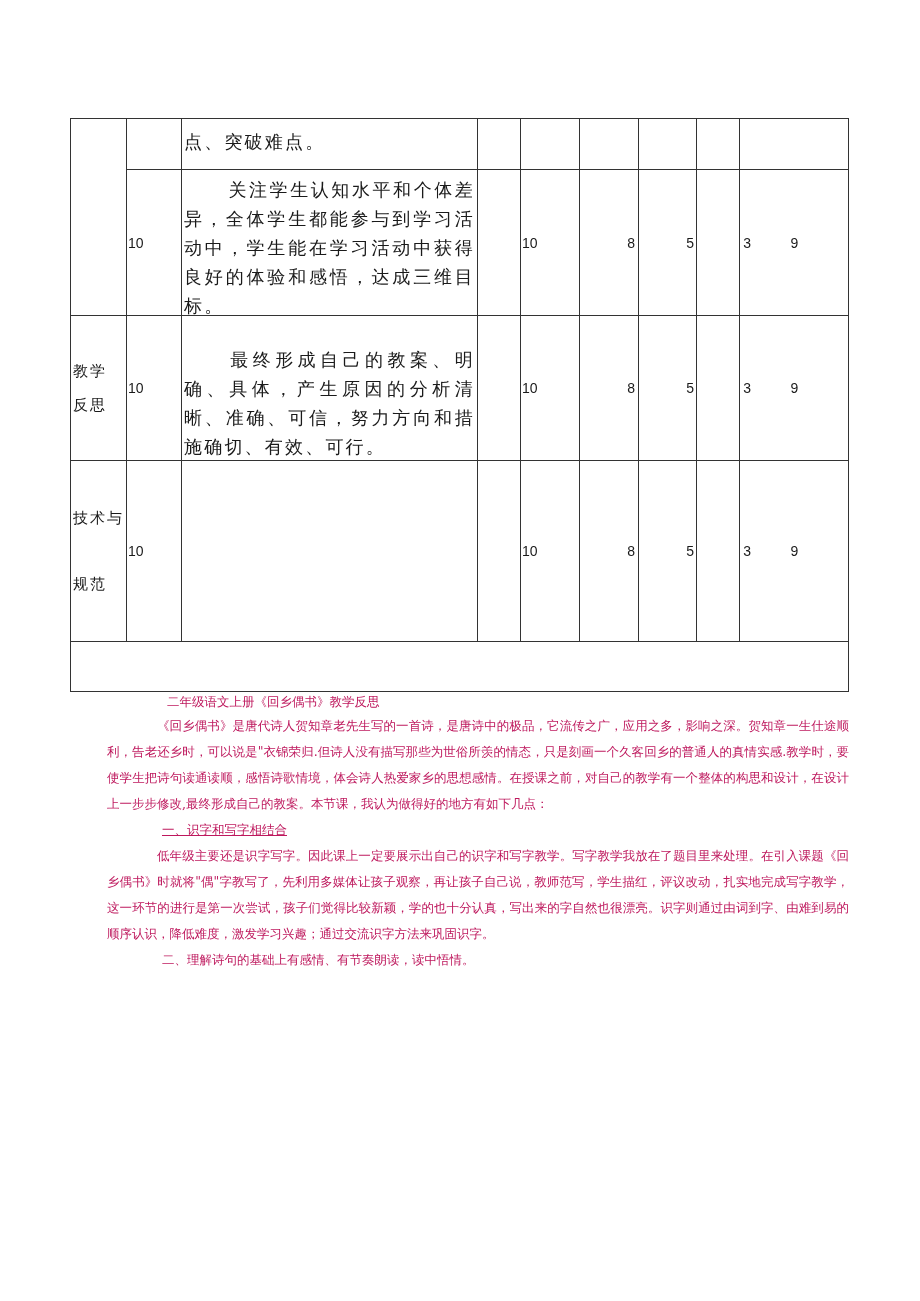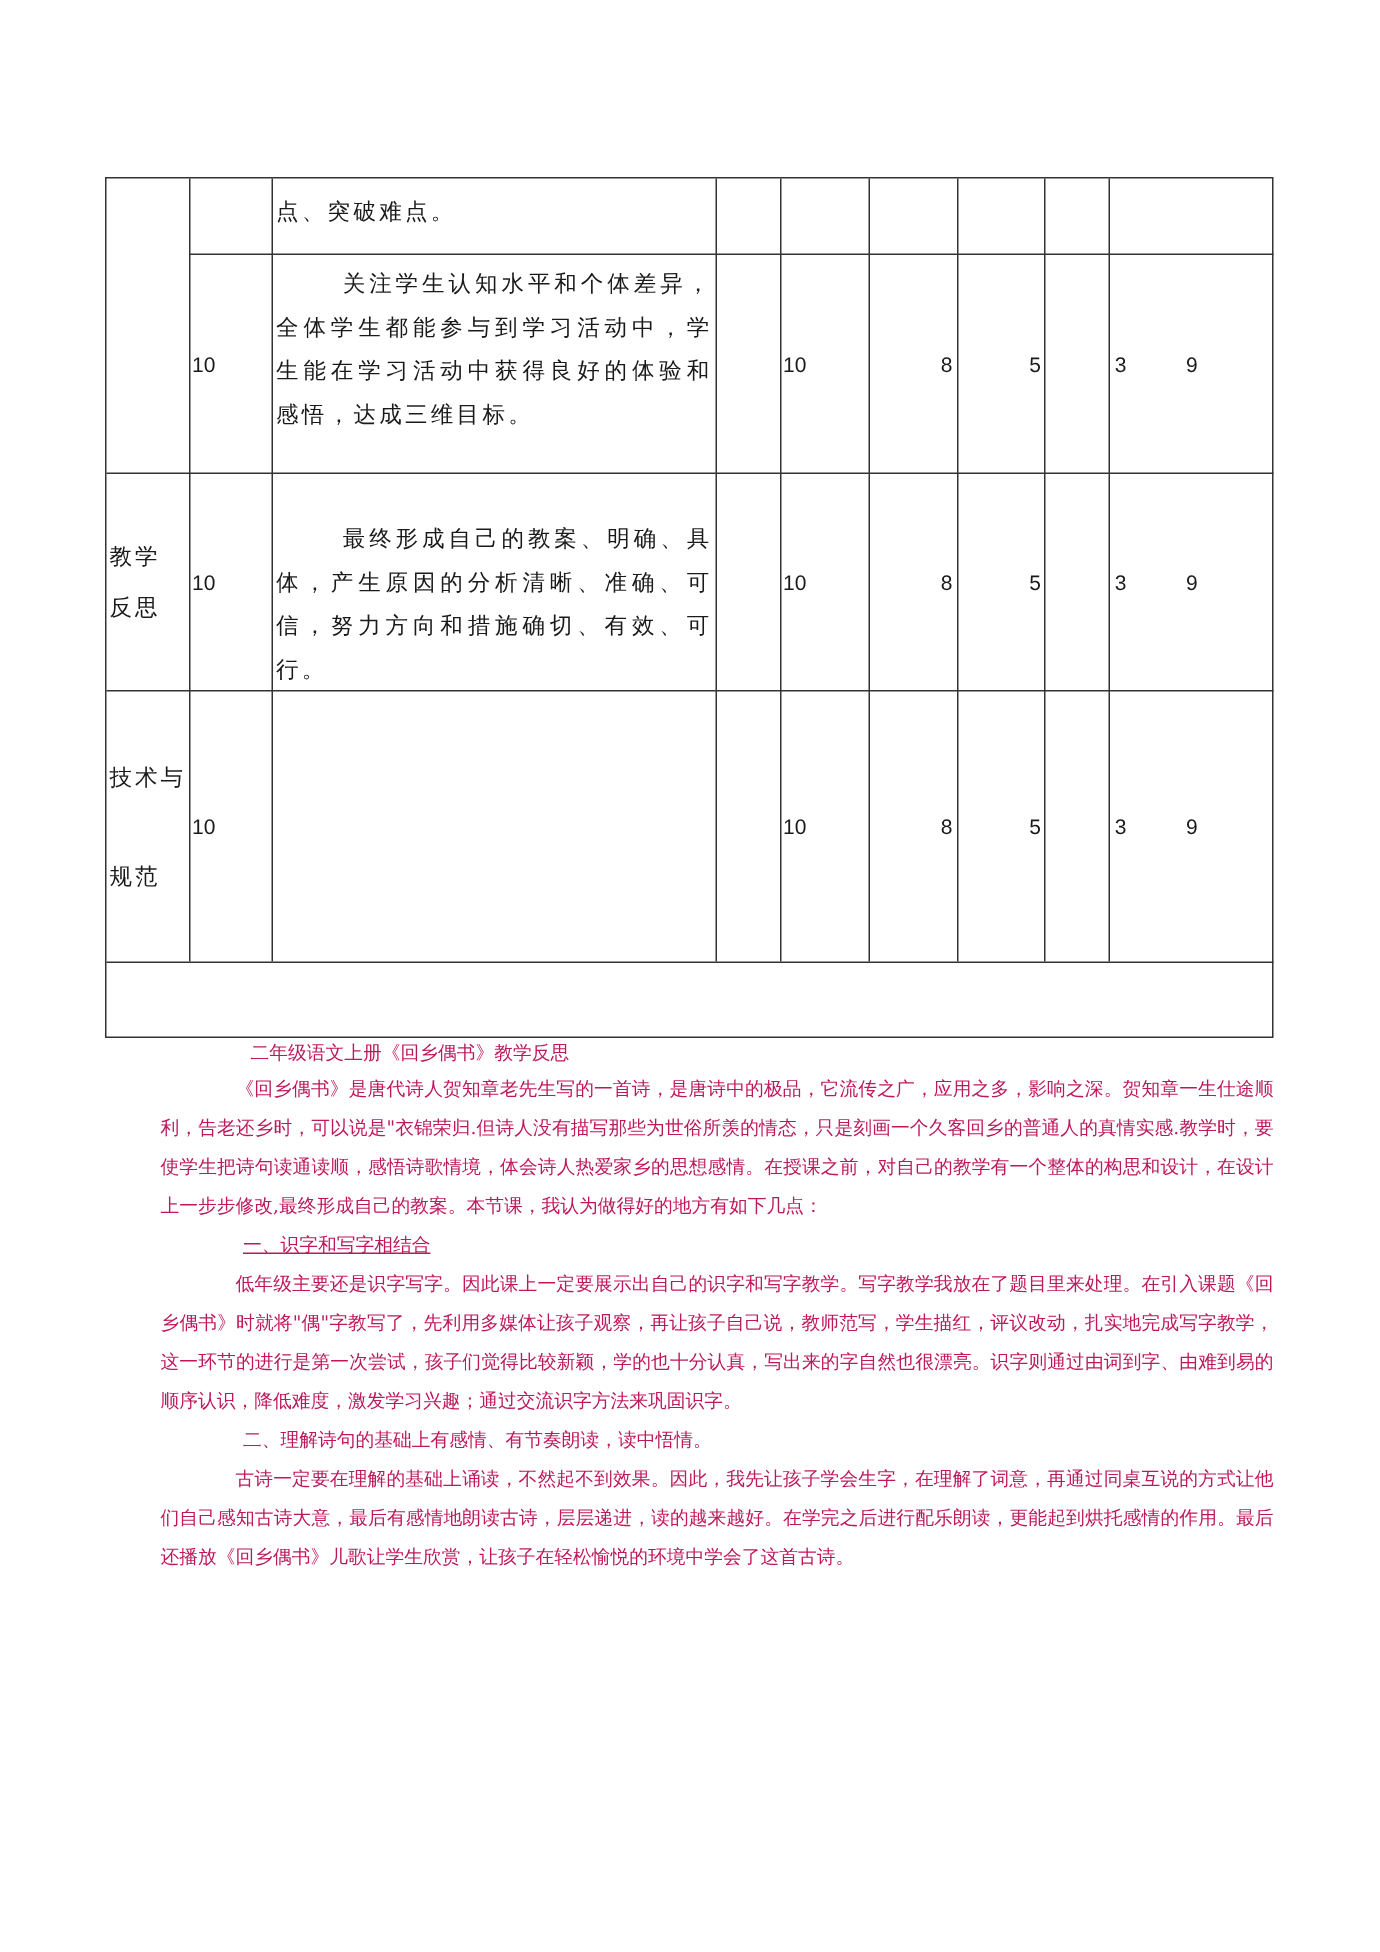--- a/index.html
+++ b/index.html
@@ -5,21 +5,21 @@
   html, body { margin:0; padding:0; background:#ffffff; }
   body { width:920px; height:1301px; position:relative; overflow:hidden;
          font-family:"DejaVu Sans", sans-serif; color:#1a1a1a; }
   .tbl { position:absolute; left:70px; top:118px; width:779px; height:574px;
          border:1px solid #333; box-sizing:border-box; }
   .line-v { position:absolute; width:1px; background:#333; }
   .line-h { position:absolute; height:1px; background:#333; }
   .cell { position:absolute; box-sizing:border-box; display:flex; align-items:center; }
   .cat { font-size:15px; line-height:34px; letter-spacing:2px; padding-left:2px; }
   .num { font-family:"Liberation Sans", sans-serif; font-size:14px; }
-  .desc { font-size:15px; line-height:29px; letter-spacing:2.2px; padding-left:2px; padding-right:2px;
+  .desc { font-size:18px; line-height:29px; letter-spacing:2.2px; padding-left:2px; padding-right:2px;
           text-align:justify; display:block; }
   .desc .indent { display:inline-block; width:44px; }
   .doc { position:absolute; left:107px; width:742px; font-family:"DejaVu Serif", serif; font-size:12.5px; color:#be185d; }
   .doc p { margin:0; line-height:26px; text-align:justify; }
   .ind4 { text-indent:50px; }
   .bold-line { font-family:"DejaVu Sans", sans-serif; font-size:13px; letter-spacing:1.5px; }
   .bold-line b { font-family:"Liberation Sans", sans-serif; font-weight:bold; letter-spacing:0; }
 </style>
 </head>
 <body>
@@ -115,14 +115,13 @@
       <span>9</span>
     </div>
 </div>
 
 <div class="doc" style="top:691px;">
   <p style="text-indent:60px; line-height:22px;">二年级语文上册《回乡偶书》教学反思</p>
   <p class="ind4">《回乡偶书》是唐代诗人贺知章老先生写的一首诗，是唐诗中的极品，它流传之广，应用之多，影响之深。贺知章一生仕途顺利，告老还乡时，可以说是"衣锦荣归.但诗人没有描写那些为世俗所羡的情态，只是刻画一个久客回乡的普通人的真情实感.教学时，要使学生把诗句读通读顺，感悟诗歌情境，体会诗人热爱家乡的思想感情。在授课之前，对自己的教学有一个整体的构思和设计，在设计上一步步修改,最终形成自己的教案。本节课，我认为做得好的地方有如下几点：</p>
   <p style="text-indent:55px;text-decoration:underline;">一、识字和写字相结合</p>
   <p class="ind4">低年级主要还是识字写字。因此课上一定要展示出自己的识字和写字教学。写字教学我放在了题目里来处理。在引入课题《回乡偶书》时就将"偶"字教写了，先利用多媒体让孩子观察，再让孩子自己说，教师范写，学生描红，评议改动，扎实地完成写字教学，这一环节的进行是第一次尝试，孩子们觉得比较新颖，学的也十分认真，写出来的字自然也很漂亮。识字则通过由词到字、由难到易的顺序认识，降低难度，激发学习兴趣；通过交流识字方法来巩固识字。</p>
   <p style="text-indent:55px;">二、理解诗句的基础上有感情、有节奏朗读，读中悟情。</p>
-  <p class="ind4">古诗一定要在理解的基础上诵读，不然起不到效果。因此，我先让孩子学会生字，在理解了词意，再通过同桌互说的方式让他们自己感知古诗大意，最后有感情地朗读古诗，层层递进，读的越来越好。在学完之后进行配乐朗读，更能起到烘托感情的作用。最后还播放《回乡偶书》儿歌让学生欣赏，让孩子在轻松愉悦的环境中学会了这首古诗。</p>
 </div>
 
 </body></html>

